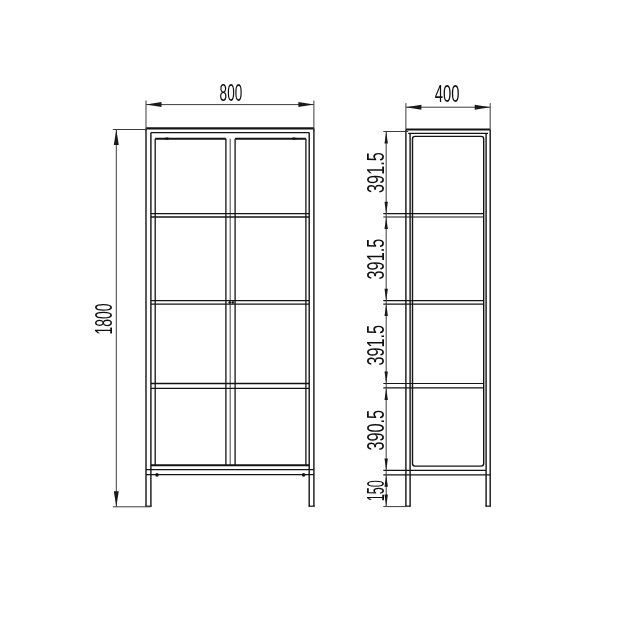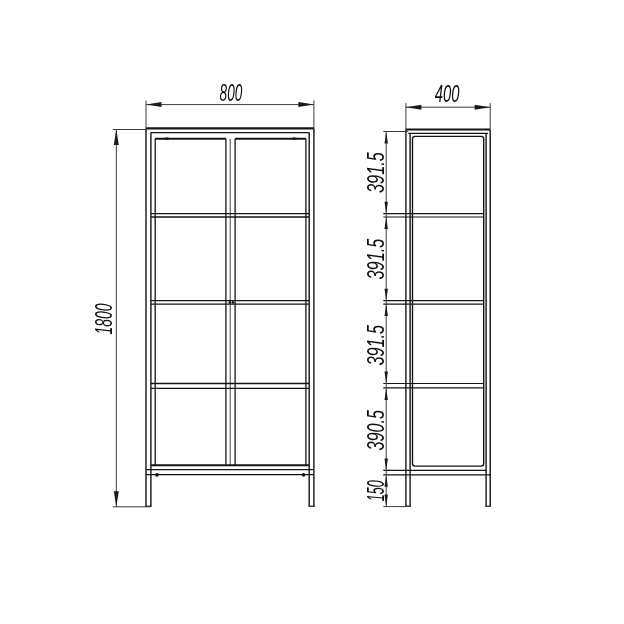--- a/index.html
+++ b/index.html
@@ -1,17 +1,17 @@
 <!DOCTYPE html>
 <html><head>
 <meta charset="utf-8">
 <title>Cabinet drawing</title>
 <style>
   html,body{margin:0;padding:0;background:#ffffff;}
-  .page{width:624px;height:624px;position:relative;background:#ffffff;overflow:hidden;font-style:italic;}
+  .page{width:624px;height:624px;position:relative;background:#ffffff;overflow:hidden;}
   svg{display:block;}
   text{font-family:"Liberation Sans", sans-serif;fill:#0f0f0f;}
 </style>
 </head>
 <body>
 <div class="page">
 <svg width="624" height="624" viewBox="0 0 624 624" fill="none">
 
 <g stroke="#141414">
   <path d="M146 128.4 H313.9" stroke-width="2.2"></path>

